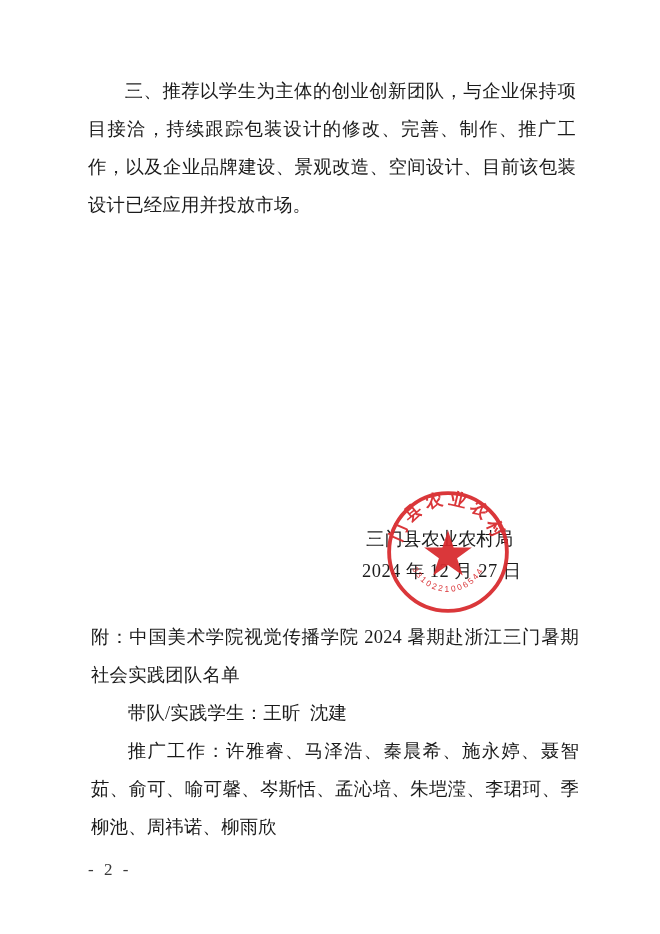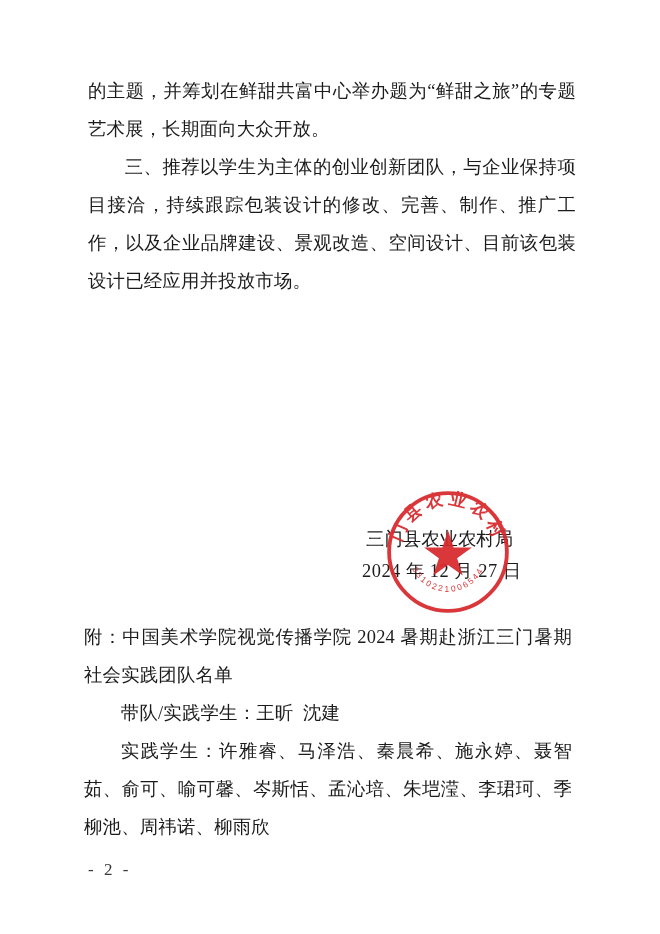--- a/index.html
+++ b/index.html
@@ -66,21 +66,21 @@
   .seal {
     position: absolute;
     left: 296px;
     top: 2px;
     width: 128px;
     height: 128px;
     opacity: 0.93;
   }
   .attach {
     position: absolute;
-    left: 84px;
+    left: 91px;
     top: 618px;
     width: 488px;
   }
   .footer {
     position: absolute;
     left: 88px;
     top: 860px;
     font-size: 17px;
     color: #3a3a3a;
     letter-spacing: 3px;
@@ -92,21 +92,20 @@
     clip: rect(0 0 0 0);
     white-space: nowrap;
   }
 </style>
 </head>
 <body>
 
 <div class="page">
 
   <div class="content">
-    <p class="para noindent">的主题，并筹划在鲜甜共富中心举办题为“鲜甜之旅”的专题艺术展，长期面向大众开放。</p>
     <p class="para">三、推荐以学生为主体的创业创新团队，与企业保持项目接洽，持续跟踪包装设计的修改、完善、制作、推广工作，以及企业品牌建设、景观改造、空间设计、目前该包装设计已经应用并投放市场。</p>
   </div>
 
   <div class="seal-block">
 
     <div class="signature">三门县农业农村局</div>
     <div class="sign-date">2024 年 12 月 27 日</div>
 
     <svg class="seal" viewBox="0 0 200 200">
       <defs>
@@ -123,18 +122,18 @@
       <polygon points="100,66 108.8,93.1 137.3,93.1 114.2,109.8 123.1,136.9 100,120.2 76.9,136.9 85.8,109.8 62.7,93.1 91.2,93.1" fill="#d8282c"></polygon>
     </svg>
 
     <span class="sr-only">三门县农业农村局</span>
     <span class="sr-only">3310221006544</span>
   </div>
 
   <div class="attach">
     <p class="para noindent">附：中国美术学院视觉传播学院 2024 暑期赴浙江三门暑期社会实践团队名单</p>
     <p class="para">带队/实践学生：王昕  沈建</p>
-    <p class="para">实践学生：许雅睿、马泽浩、秦晨希、施永婷、聂智茹、俞可、喻可馨、岑斯恬、孟沁培、朱垲滢、李珺珂、季柳池、周祎诺、柳雨欣</p>
+    <p class="para">推广工作：许雅睿、马泽浩、秦晨希、施永婷、聂智茹、俞可、喻可馨、岑斯恬、孟沁培、朱垲滢、李珺珂、季柳池、周祎诺、柳雨欣</p>
   </div>
 
   <div class="footer">- 2 -</div>
 
 </div>
 
 </body></html>

